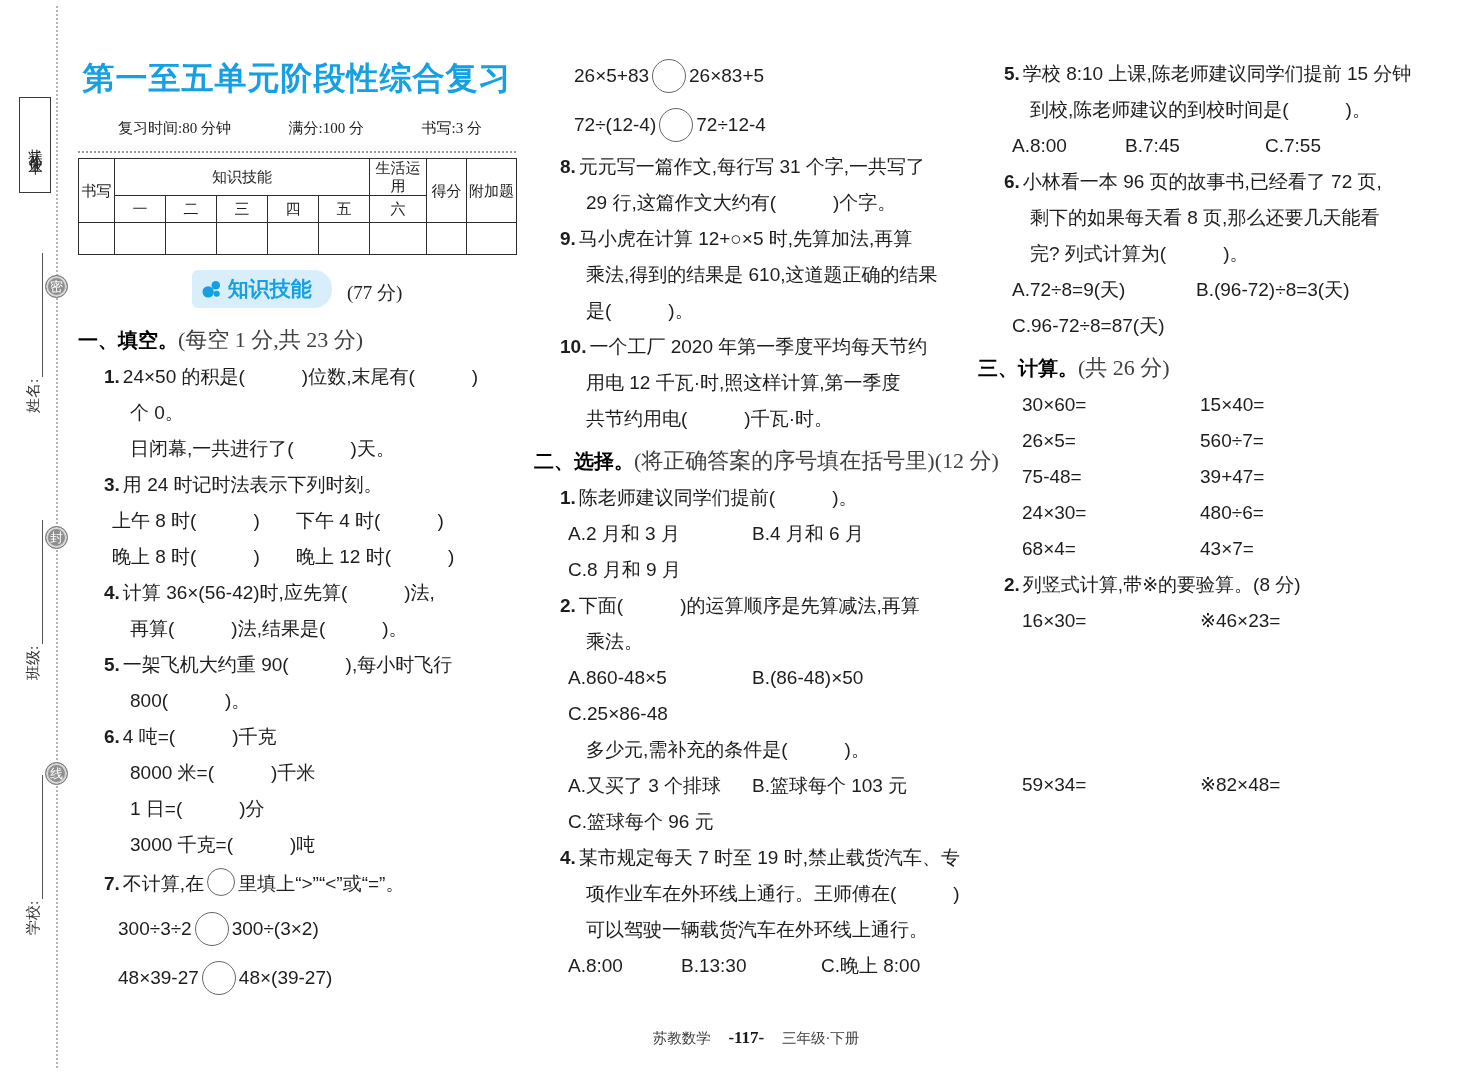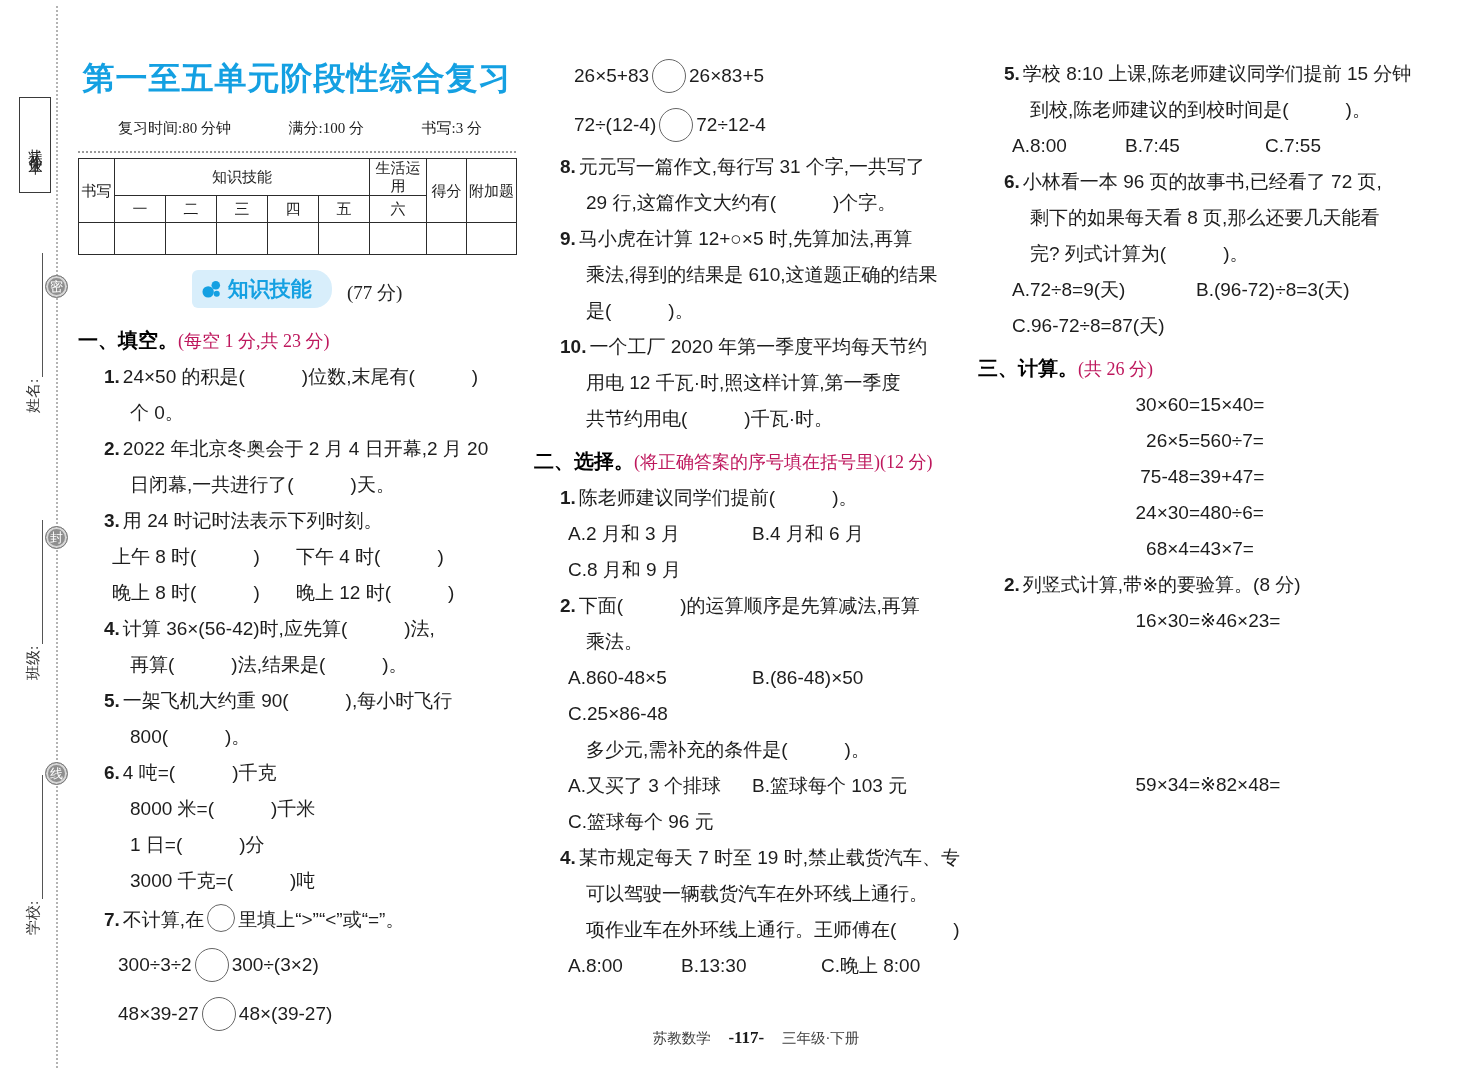--- a/index.html
+++ b/index.html
@@ -67,21 +67,21 @@
   .badge-pill {
     display:inline-flex; align-items:center; gap:7px;
     background:#d8eefb; border-radius:6px 18px 18px 6px;
     padding:2px 20px 2px 10px; color:#14a0e2; font-weight:bold; font-size:21px;
   }
   .badge-score { font-family:"Liberation Serif",serif; font-size:19px; margin-left:10px; color:#222; }
 
   
   .sec-head { margin-top:6px; line-height:36px; white-space:nowrap; }
   .sec-head .blue { color:#000000; font-weight:bold; font-size:20px; }
-  .sec-head .meta { color:#be185d; font-size:18px; font-family:"Liberation Serif",serif; }
+  .sec-head .meta { color:#404040; font-size:22px; font-family:"Liberation Serif",serif; }
   .col1 .sec-head { margin-top:12px; }
 
   .ql { padding-left:52px; }
   .ql.first { text-indent:-26px; }
   .qn { font-weight:bold; margin-right:3px; }
 
   .opts { display:flex; padding-left:34px; }
   .opts .w  { display:inline-block; width:184px; }
   .opt3 .w1 { display:inline-block; width:113px; }
   .opt3 .w2 { display:inline-block; width:140px; }
@@ -89,21 +89,21 @@
   .cmp { display:flex; align-items:center; padding-left:40px; height:49px;text-align:right; }
   .cmp .circle {
     width:32px; height:32px; border:1.5px solid #666; border-radius:50%;
     margin:0 3px; flex:0 0 auto;
   }
   .inline-circle {
     display:inline-block; width:26px; height:26px; border:1.5px solid #666;
     border-radius:50%; vertical-align:-6px; margin:0 3px;
   }
 
-  .math { display:flex; padding-left:44px;text-align:right; }
+  .math { display:flex; padding-left:44px; }
   .math span:first-child { display:inline-block; width:178px; }
   .vrow2 { margin-top:128px; }
 
   
   .footer {
     position:absolute; left:526px; top:1027px; width:460px; text-align:center;
     font-family:"Liberation Serif",serif; font-size:14.5px; color:#3c3c3c; line-height:22px;
   }
   .footer .pageno { font-weight:bold; font-size:17px; color:#1a1a1a; margin:8px 14px; }
 </style>
@@ -198,21 +198,20 @@
       <span class="badge-score">(77 分)</span>
     </div>
 
     <div class="sec-head">
       <span class="blue">一、填空。</span><span class="meta">(每空 1 分,共 23 分)</span>
     </div>
 
     <div class="ql first"><span class="qn">1.</span><span>24×50 的积是(　　　)位数,末尾有(　　　)</span></div>
     <div class="ql"><span>个 0。</span></div>
 
-    <div class="ql first"><span class="qn">2.</span><span>2022 年北京冬奥会于 2 月 4 日开幕,2 月 20</span></div>
     <div class="ql"><span>日闭幕,一共进行了(　　　)天。</span></div>
 
     <div class="ql first"><span class="qn">3.</span><span>用 24 时记时法表示下列时刻。</span></div>
     <div class="opts">
       <span class="w">上午 8 时(　　　)</span>
       <span>下午 4 时(　　　)</span>
     </div>
     <div class="opts">
       <span class="w">晚上 8 时(　　　)</span>
       <span>晚上 12 时(　　　)</span>
@@ -294,22 +293,22 @@
     <div class="ql"><span>多少元,需补充的条件是(　　　)。</span></div>
     <div class="opts">
       <span class="w">A.又买了 3 个排球</span>
       <span>B.篮球每个 103 元</span>
     </div>
     <div class="opts">
       <span>C.篮球每个 96 元</span>
     </div>
 
     <div class="ql first"><span class="qn">4.</span><span>某市规定每天 7 时至 19 时,禁止载货汽车、专</span></div>
+    <div class="ql"><span>项作业车在外环线上通行。王师傅在(　　　)</span></div>
     <div class="ql"><span>可以驾驶一辆载货汽车在外环线上通行。</span></div>
-    <div class="ql"><span>项作业车在外环线上通行。王师傅在(　　　)</span></div>
     <div class="opts opt3">
       <span class="w1">A.8:00</span>
       <span class="w2">B.13:30</span>
       <span>C.晚上 8:00</span>
     </div>
   </div>
 
   <div class="col col3">
 
     <div class="ql first"><span class="qn">5.</span><span>学校 8:10 上课,陈老师建议同学们提前 15 分钟</span></div>

